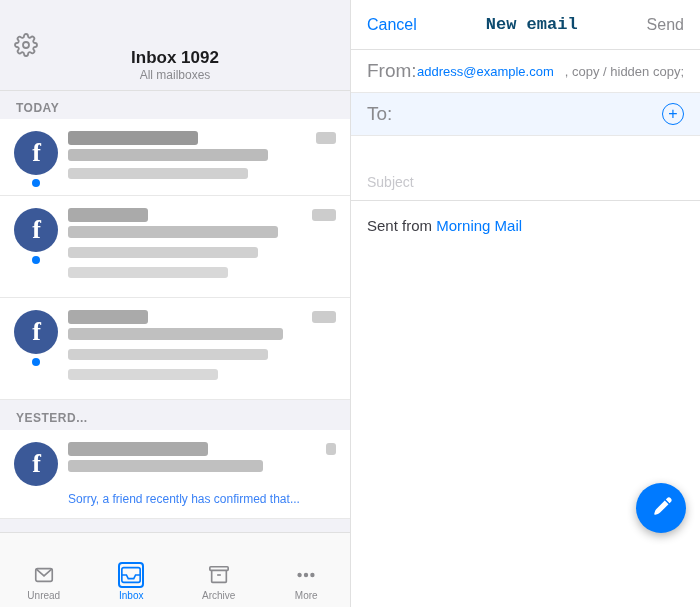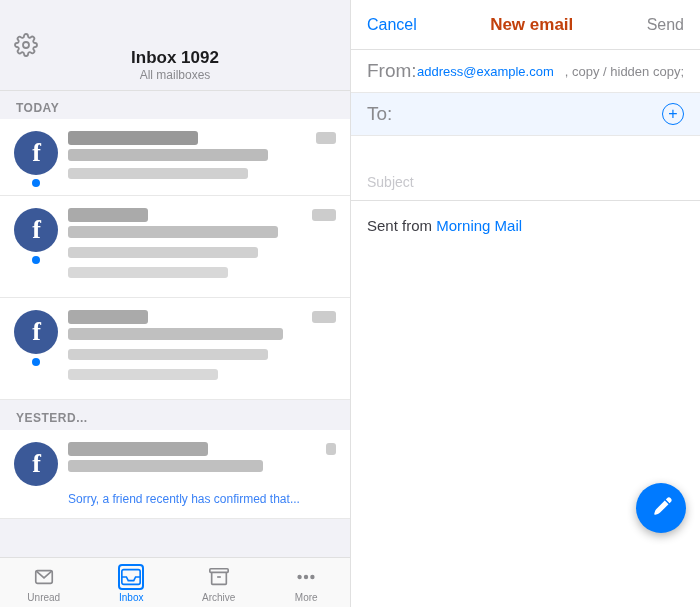--- a/index.html
+++ b/index.html
@@ -187,21 +187,22 @@
 
     .compose-header .cancel-btn {
       font-size: 16px;
       color: #007aff;
       cursor: pointer;
     }
 
     .compose-header .title {
       font-size: 17px;
       font-weight: 600;
-      color: #c2410c;
+      color: #0c4a6e;
+      font-family: Liberation Mono, monospace;
     }
 
     .compose-header .send-btn {
       font-size: 16px;
       color: #8a8a8e;
       cursor: pointer;
     }
 
     .compose-fields {
       border-bottom: 1px solid #e0e0e0;
@@ -273,25 +274,25 @@
     .sent-from a {
       color: #007aff;
       text-decoration: none;
     }
 
     
     .tab-bar {
       position: absolute;
       bottom: 0; left: 0;
       width: 350px;
-      height: 50px;
+      height: 75px;
       background: #f9f9f9;
       border-top: 1px solid #e0e0e0;
       display: flex;
-      align-items: flex-start;
+      align-items: flex-end;
       justify-content: space-around;
     }
 
     .tab-item {
       display: flex;
       flex-direction: column;
       align-items: center;
       justify-content: center;
       flex: 1;
       cursor: pointer;

